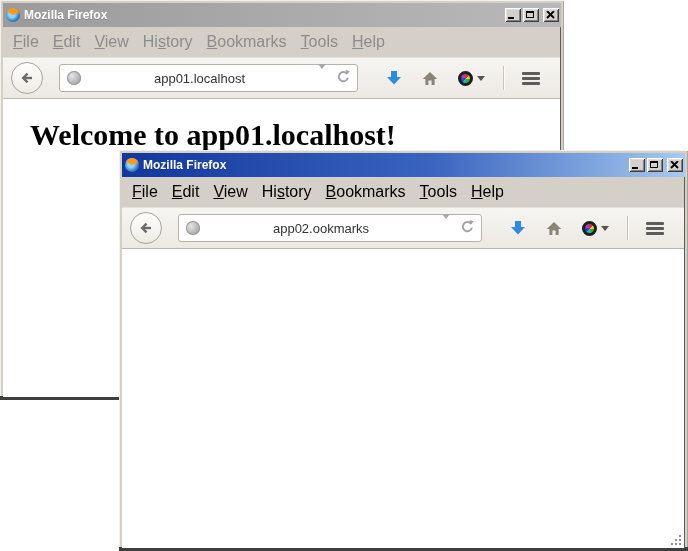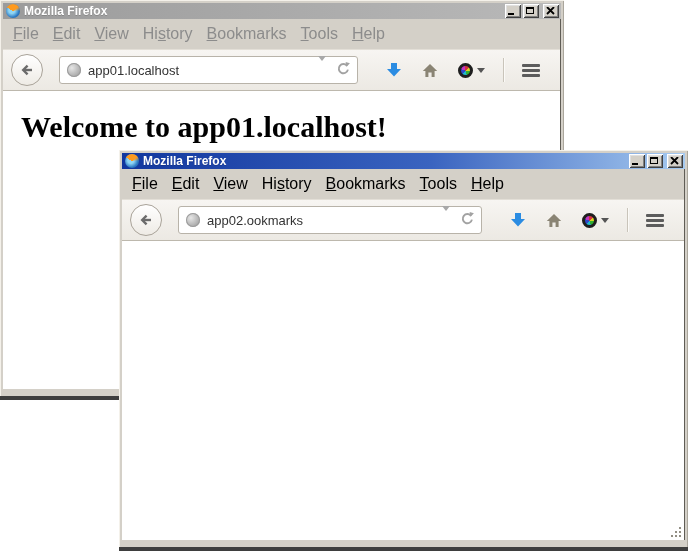--- a/index.html
+++ b/index.html
@@ -6,21 +6,21 @@
   #canvas{position:relative;width:688px;height:551px;background:#ffffff;overflow:hidden;
           font-family:"Liberation Sans",sans-serif;}
 
   
   .window{position:absolute;background:#d4d0c8;padding:3px;box-sizing:border-box;
           border-bottom:4px solid #3e3e3e;
           box-shadow:inset 1px 1px 0 #f4f1ea, inset -1px 0 0 #aaa69c;}
   .win1{left:0;top:0;width:564px;height:400px;z-index:1;}
   .win2{left:119px;top:150px;width:569px;height:401px;z-index:2;}
 
-  .titlebar{height:16px;display:flex;align-items:center;gap:4px;padding:0 2px 0 3px;}
+  .titlebar{height:24px;display:flex;align-items:center;gap:4px;padding:0 2px 0 3px;}
   .titlebar.active{background:linear-gradient(90deg,#12379e 0%,#3a64c0 55%,#a6caf0 100%);}
   .titlebar.inactive{background:linear-gradient(90deg,#9b9b9b 0%,#b9b9b9 100%);}
   .title-text{color:#ffffff;font-weight:bold;font-size:12px;flex:1;white-space:nowrap;
               text-shadow:0 1px 0 rgba(0,0,0,.15);}
 
   .ff-icon{width:14px;height:14px;border-radius:50%;position:relative;overflow:hidden;flex:none;
            background:radial-gradient(circle at 42% 45%,#8fd6f5 0 28%,#2f7cc4 62%,#16548f 100%);}
   .ff-icon::before{content:"";position:absolute;inset:-2px;border-radius:50%;
            background:conic-gradient(from -60deg,#ff9a1e 0 110deg,rgba(255,154,30,0) 150deg 360deg);}
 
@@ -48,42 +48,42 @@
   
   .navbar{height:42px;flex:none;display:flex;align-items:center;
           background:linear-gradient(#f7f5f2,#ecw 100%);
           background:linear-gradient(#f7f5f2,#ece9e3);
           border-top:1px solid #e3dfd7;border-bottom:1px solid #bdb8ad;
           padding:0 10px 0 8px;box-sizing:border-box;}
   .back-btn{width:30px;height:30px;border-radius:50%;border:1px solid #a9a399;flex:none;
             background:linear-gradient(#ffffff,#eeebe5);display:flex;align-items:center;
             justify-content:center;z-index:1;}
   .urlbar{flex:1;height:26px;margin-left:16px;background:#fff;border:1px solid #b8b3a9;
-          border-radius:3px;display:flex;align-items:center;padding:0 7px;gap:7px;min-width:0;}
+          border-radius:3px;display:flex;align-items:center;padding:0 7px;gap:7px;min-width:0;text-align:center;}
   .globe{width:14px;height:14px;border-radius:50%;flex:none;
          background:radial-gradient(circle at 35% 35%,#e6e6e6,#a8a8a8 72%,#8f8f8f);
          box-shadow:inset 0 0 0 1px #9c9c9c;}
   .url-text{font-size:13px;color:#333;white-space:nowrap;overflow:hidden;flex:1;}
   .url-right{display:flex;align-items:center;gap:9px;margin-left:auto;}
   .caret{width:0;height:0;border:4px solid transparent;border-top:5px solid #a8a8a8;margin-top:4px;}
   .caret.dark{border-top-color:#555;}
 
   .toolicons{display:flex;align-items:center;margin-left:18px;gap:0;}
   .toolbtn{display:flex;align-items:center;justify-content:center;padding:0;margin:0 10px;}
   .wheel{width:15px;height:15px;border-radius:50%;border:3px solid #1e1e1e;box-sizing:border-box;
          background:conic-gradient(#d2343f 0 14%,#d8d821 14% 28%,#31b031 28% 46%,
                     #1fb9c9 46% 62%,#2f48c9 62% 80%,#c236c2 80% 100%);}
   .sep{width:1px;height:24px;background:#c9c4ba;box-shadow:1px 0 0 #fbfaf7;margin:0 8px;}
   .hamburger{display:flex;flex-direction:column;gap:2px;}
   .hamburger i{display:block;width:18px;height:3px;background:#5c5c5c;border-radius:1px;}
 
   
   .content{flex:1;background:#ffffff;position:relative;overflow:hidden;}
   .content h1{font-family:"Liberation Serif",serif;font-weight:bold;font-size:30px;
-              color:#000;margin:19px 0 0 18px;white-space:nowrap;}
+              color:#000;margin:19px 0 0 27px;white-space:nowrap;}
 
   .grip{position:absolute;right:1px;bottom:1px;width:14px;height:14px;}
   .grip i{position:absolute;left:1px;top:1px;width:2px;height:2px;background:transparent;
      box-shadow:
        9px 1px 0 #928e83, 5px 5px 0 #928e83, 9px 5px 0 #928e83,
        1px 9px 0 #928e83, 5px 9px 0 #928e83, 9px 9px 0 #928e83,
        10px 2px 0 #fdfdfb, 6px 6px 0 #fdfdfb, 10px 6px 0 #fdfdfb,
        2px 10px 0 #fdfdfb, 6px 10px 0 #fdfdfb, 10px 10px 0 #fdfdfb;}
 </style>
 </head>

